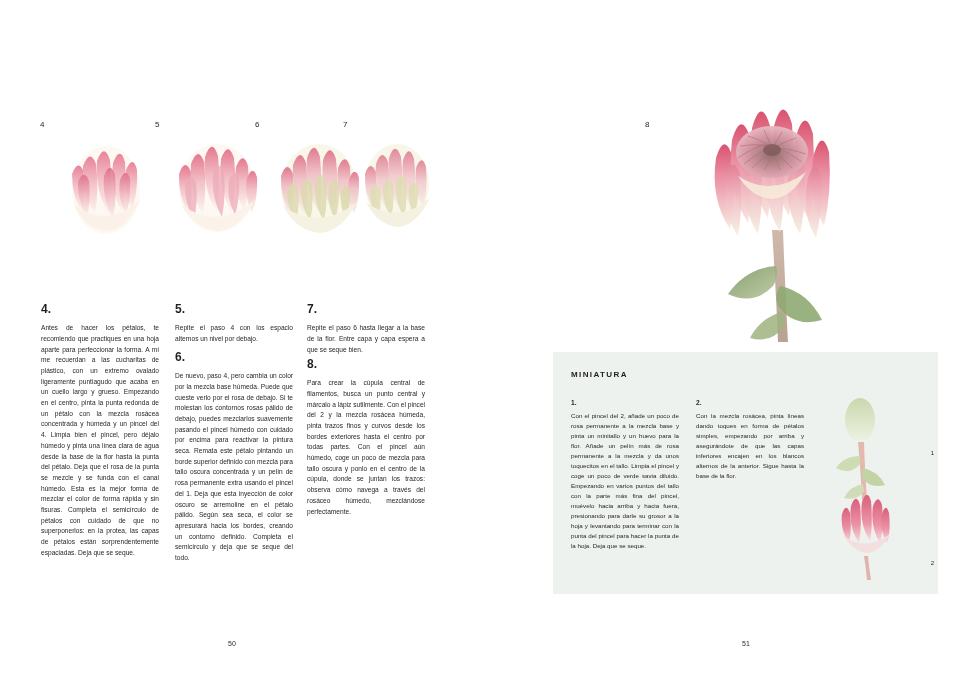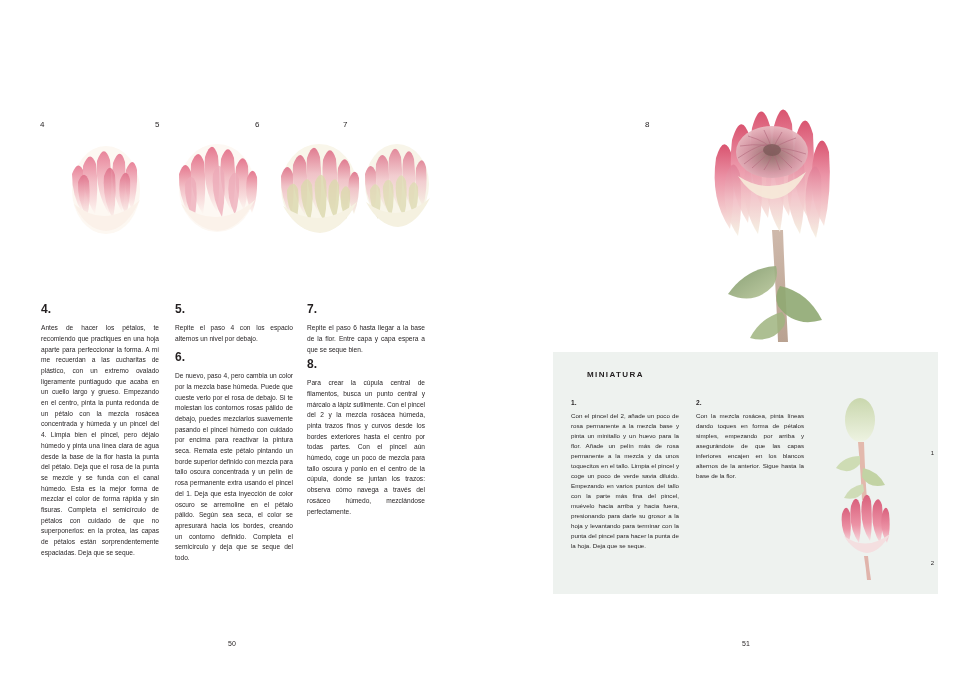--- a/index.html
+++ b/index.html
@@ -78,21 +78,20 @@
     height: 242px;
     background: #eef2ef;
   }
   .miniatura-title {
     position: absolute;
     left: 18px;
     top: 18px;
     font-size: 8px;
     font-weight: bold;
     letter-spacing: 1.4px;
-    margin-left: 16px;
   }
   .mini-col {
     position: absolute;
     font-size: 6.2px;
     line-height: 1.62;
     text-align: justify;
     width: 108px;
   }
   .mini-col-1 { left: 18px;  top: 46px; }
   .mini-col-2 { left: 143px; top: 46px; }

